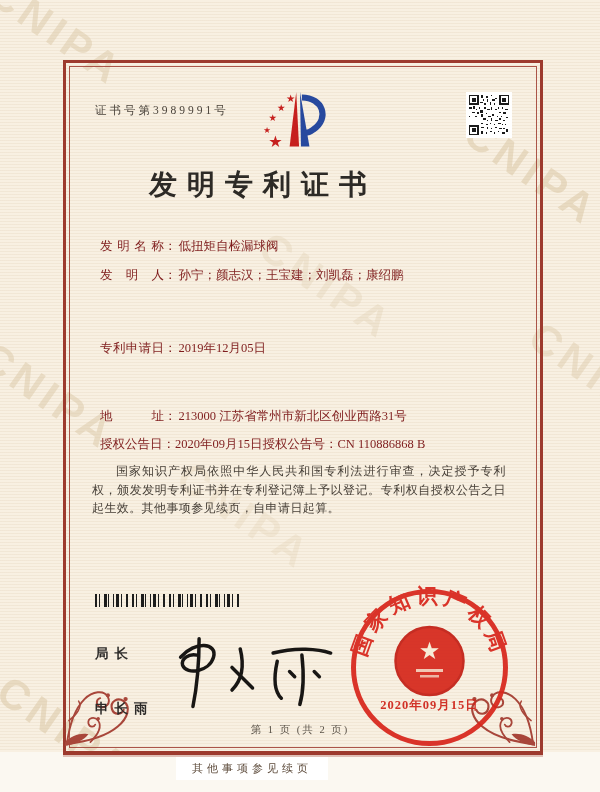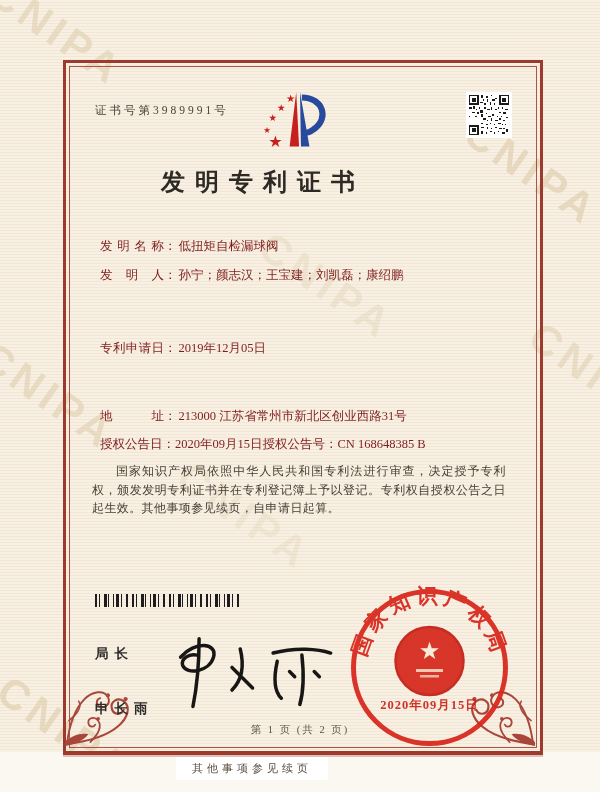--- a/index.html
+++ b/index.html
@@ -11,21 +11,21 @@
     font-weight:bold;font-size:42px;letter-spacing:5px;color:#d9c5a2;transform:rotate(35deg);
     white-space:nowrap;pointer-events:none;}
   .bottom-strip{position:absolute;left:0;top:752px;width:600px;height:40px;background:#fbf8f1;z-index:1;}
   .frame{position:absolute;left:63px;top:60px;width:474px;height:688px;z-index:2;
     border:3px solid #9d3a2e;border-bottom-width:4px;box-shadow:0 2px 0 rgba(160,60,45,.3);}
   .frame-inner{position:absolute;inset:3px;border:1px solid rgba(157,58,46,.85);}
   .content{position:absolute;inset:0;z-index:3;color:#3f3a34;}
   .cert-no{position:absolute;left:95px;top:103px;font-size:11.5px;letter-spacing:3px;color:#49423a;}
   .logo{position:absolute;left:262px;top:90px;}
   .qr{position:absolute;left:466px;top:92px;background:#fff;padding:3px;line-height:0;}
-  .title{position:absolute;left:0;top:166px;width:516px;text-align:center;font-size:24px;
+  .title{position:absolute;left:0;top:166px;width:516px;text-align:center;font-size:28px;
     font-weight:bold;letter-spacing:10px;text-indent:10px;color:#2d2a26;}
   .field-row{position:absolute;left:100px;font-size:12.5px;white-space:nowrap;color:#7f1d1d;}
   .flabel{display:inline-block;width:64px;text-align:justify;text-align-last:justify;vertical-align:top;}
   .fcolon{display:inline-block;}
   .fvalue{margin-left:2px;}
   .grant-row{display:flex;}
   .paras{position:absolute;left:92px;top:462px;width:414px;}
   .paras p{margin:0 0 2px 0;font-size:12px;line-height:18.6px;text-indent:2em;
     text-align:justify;letter-spacing:.4px;color:#453e36;}
   .barcode{position:absolute;left:95px;top:594px;width:148px;height:13px;
@@ -187,21 +187,21 @@
       <span class="flabel">发明人</span><span class="fcolon">：</span><span class="fvalue">孙宁；颜志汉；王宝建；刘凯磊；康绍鹏</span>
     </div>
     <div class="field-row" style="top:340px">
       <span class="flabel">专利申请日</span><span class="fcolon">：</span><span class="fvalue">2019年12月05日</span>
     </div>
     <div class="field-row" style="top:408px">
       <span class="flabel">地址</span><span class="fcolon">：</span><span class="fvalue">213000 江苏省常州市新北区创业西路31号</span>
     </div>
     <div class="field-row grant-row" style="top:436px">
       <span><span>授权公告日：</span><span>2020年09月15日</span></span>
-      <span><span>授权公告号：</span><span>CN 168648385 B</span></span>
+      <span><span>授权公告号：</span><span>CN 110886868 B</span></span>
     </div>
 
     <div class="paras">
       <p>国家知识产权局依照中华人民共和国专利法进行审查，决定授予专利权，颁发发明专利证书并在专利登记簿上予以登记。专利权自授权公告之日起生效。其他事项参见续页，自申请日起算。</p>
     </div>
 
     <div class="barcode"></div>
 
     <div class="signer" style="top:645px">局长</div>
     <div class="signer" style="top:700px">申长雨</div>

